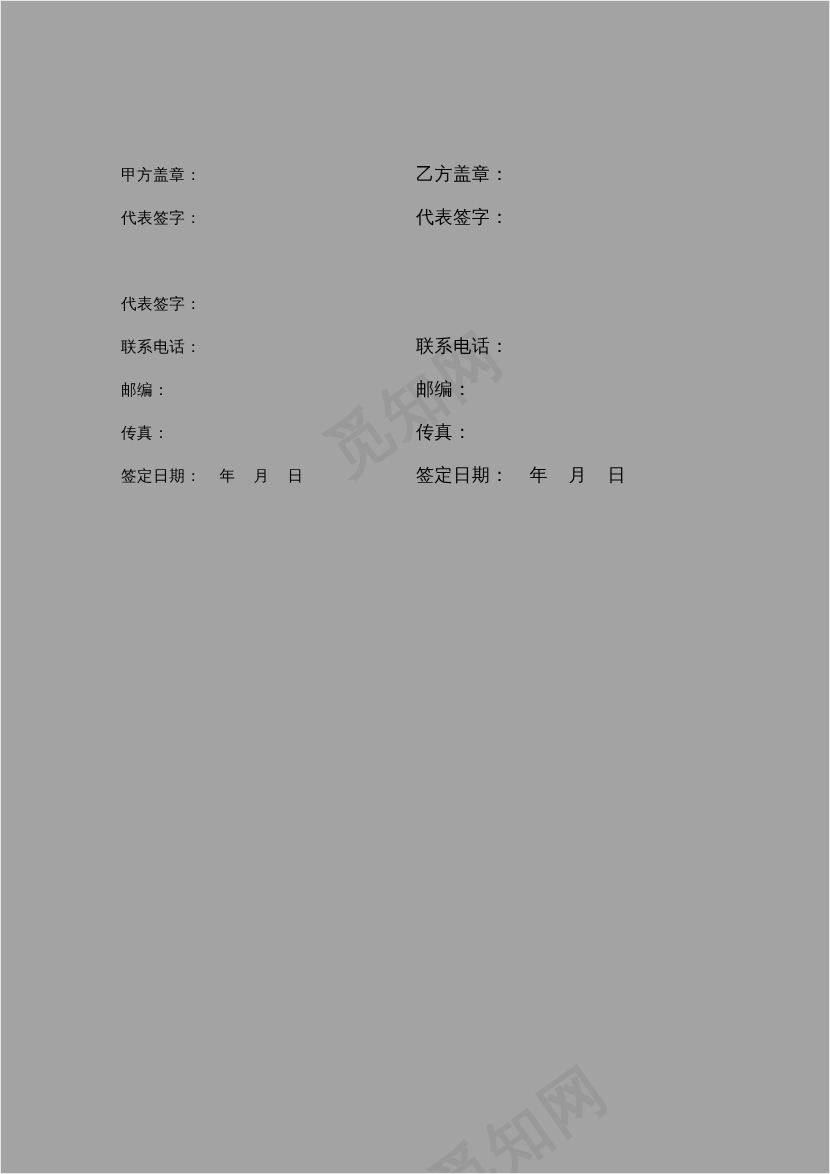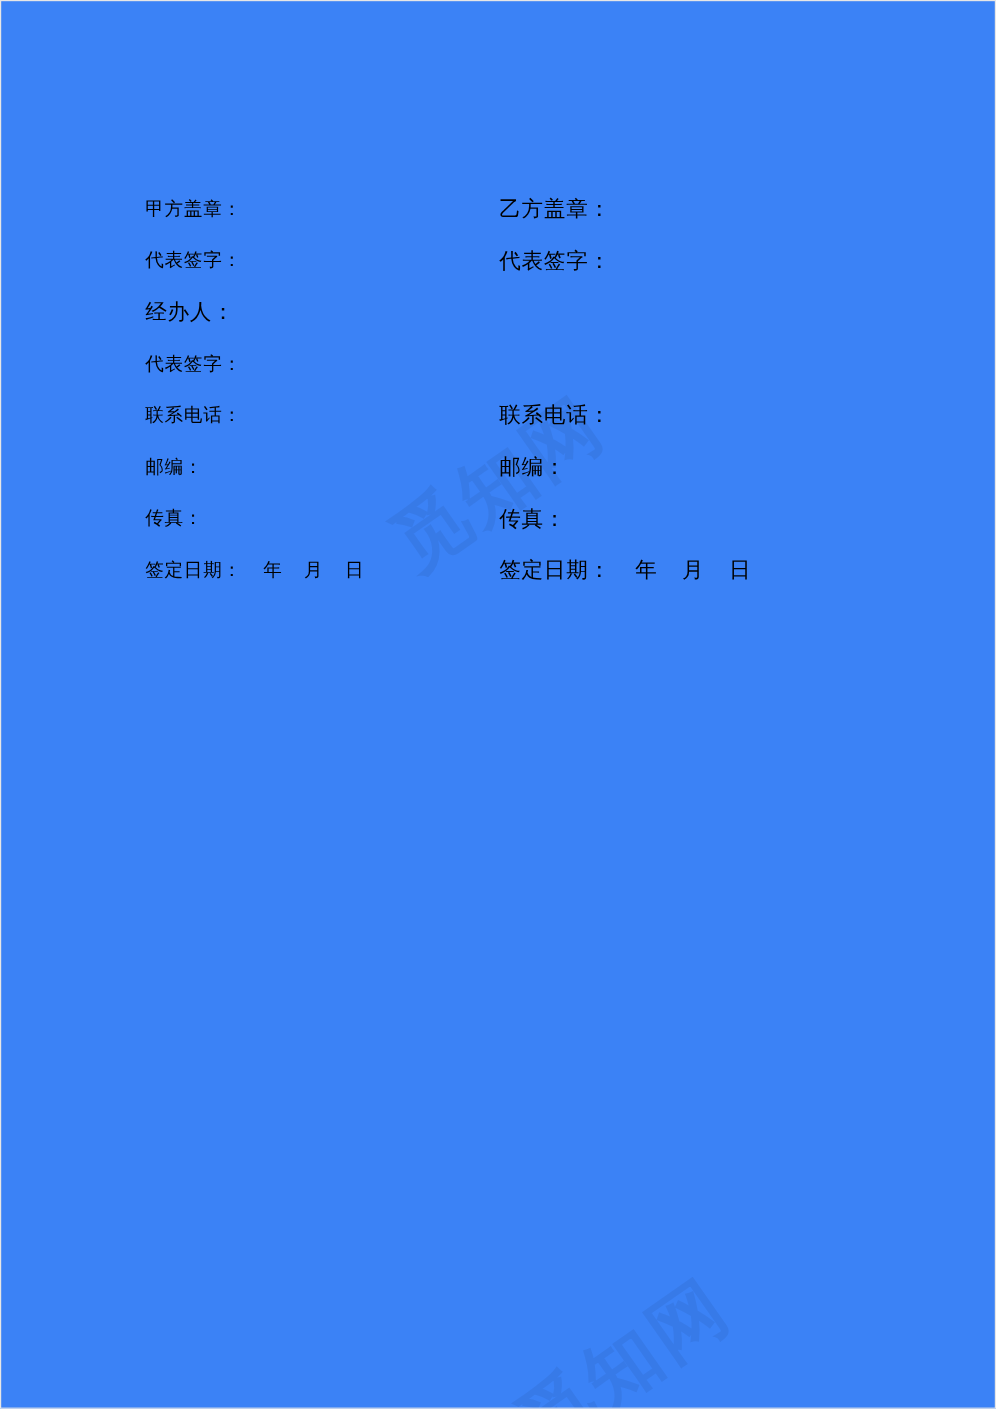--- a/index.html
+++ b/index.html
@@ -7,21 +7,21 @@
     padding: 0;
     background: #ffffff;
   }
   body {
     font-family: "Liberation Serif", "DejaVu Serif", serif;
   }
   .page {
     position: relative;
     width: 830px;
     height: 1174px;
-    background: #3b82f6;
+    background: #a3a3a3;
     border: 1px solid #e6e6e6;
     box-sizing: border-box;
     overflow: hidden;
   }
   .doc-body {
     position: absolute;
     left: 0;
     top: 0;
     width: 830px;
     height: 1174px;
@@ -90,21 +90,20 @@
         <div class="col-left">甲方盖章：</div>
         <div class="col-right">乙方盖章：</div>
       </div>
 
       <div class="sig-row">
         <div class="col-left">代表签字：</div>
         <div class="col-right">代表签字：</div>
       </div>
 
       <div class="sig-row">
-        <div class="col-right">经办人：</div>
       </div>
 
       <div class="sig-row">
         <div class="col-left">代表签字：</div>
       </div>
 
       <div class="sig-row">
         <div class="col-left">联系电话：</div>
         <div class="col-right">联系电话：</div>
       </div>

